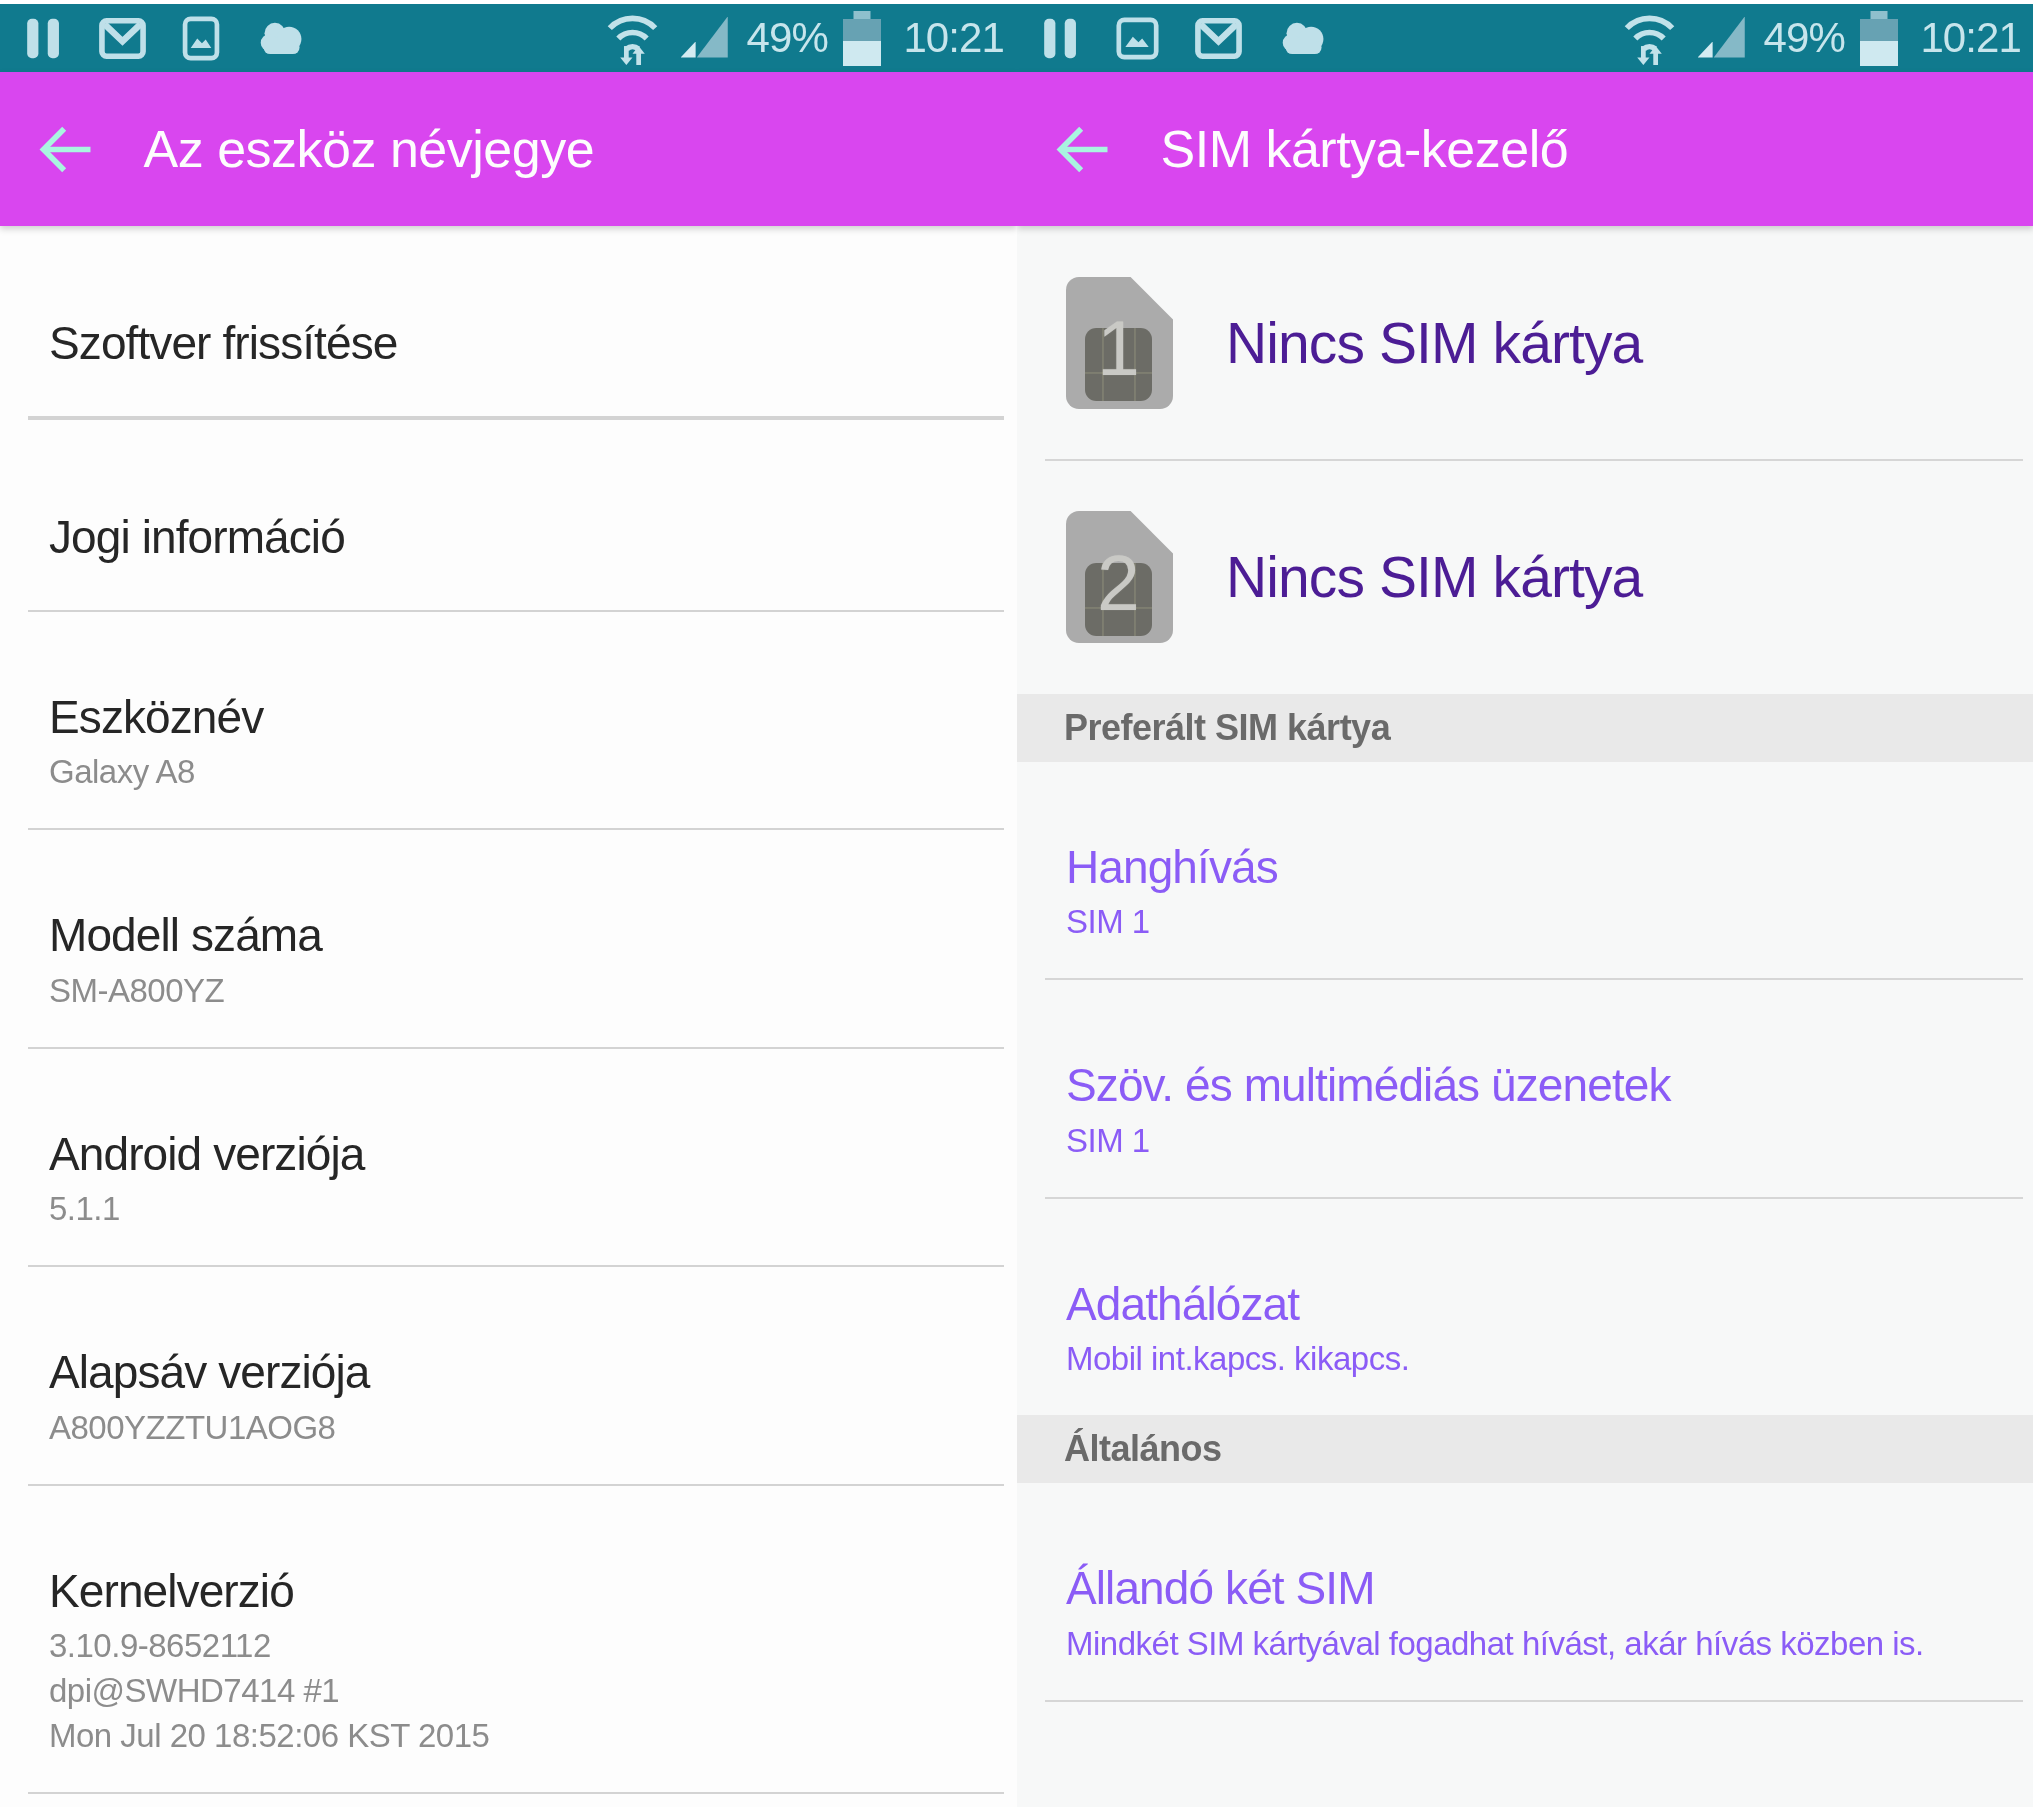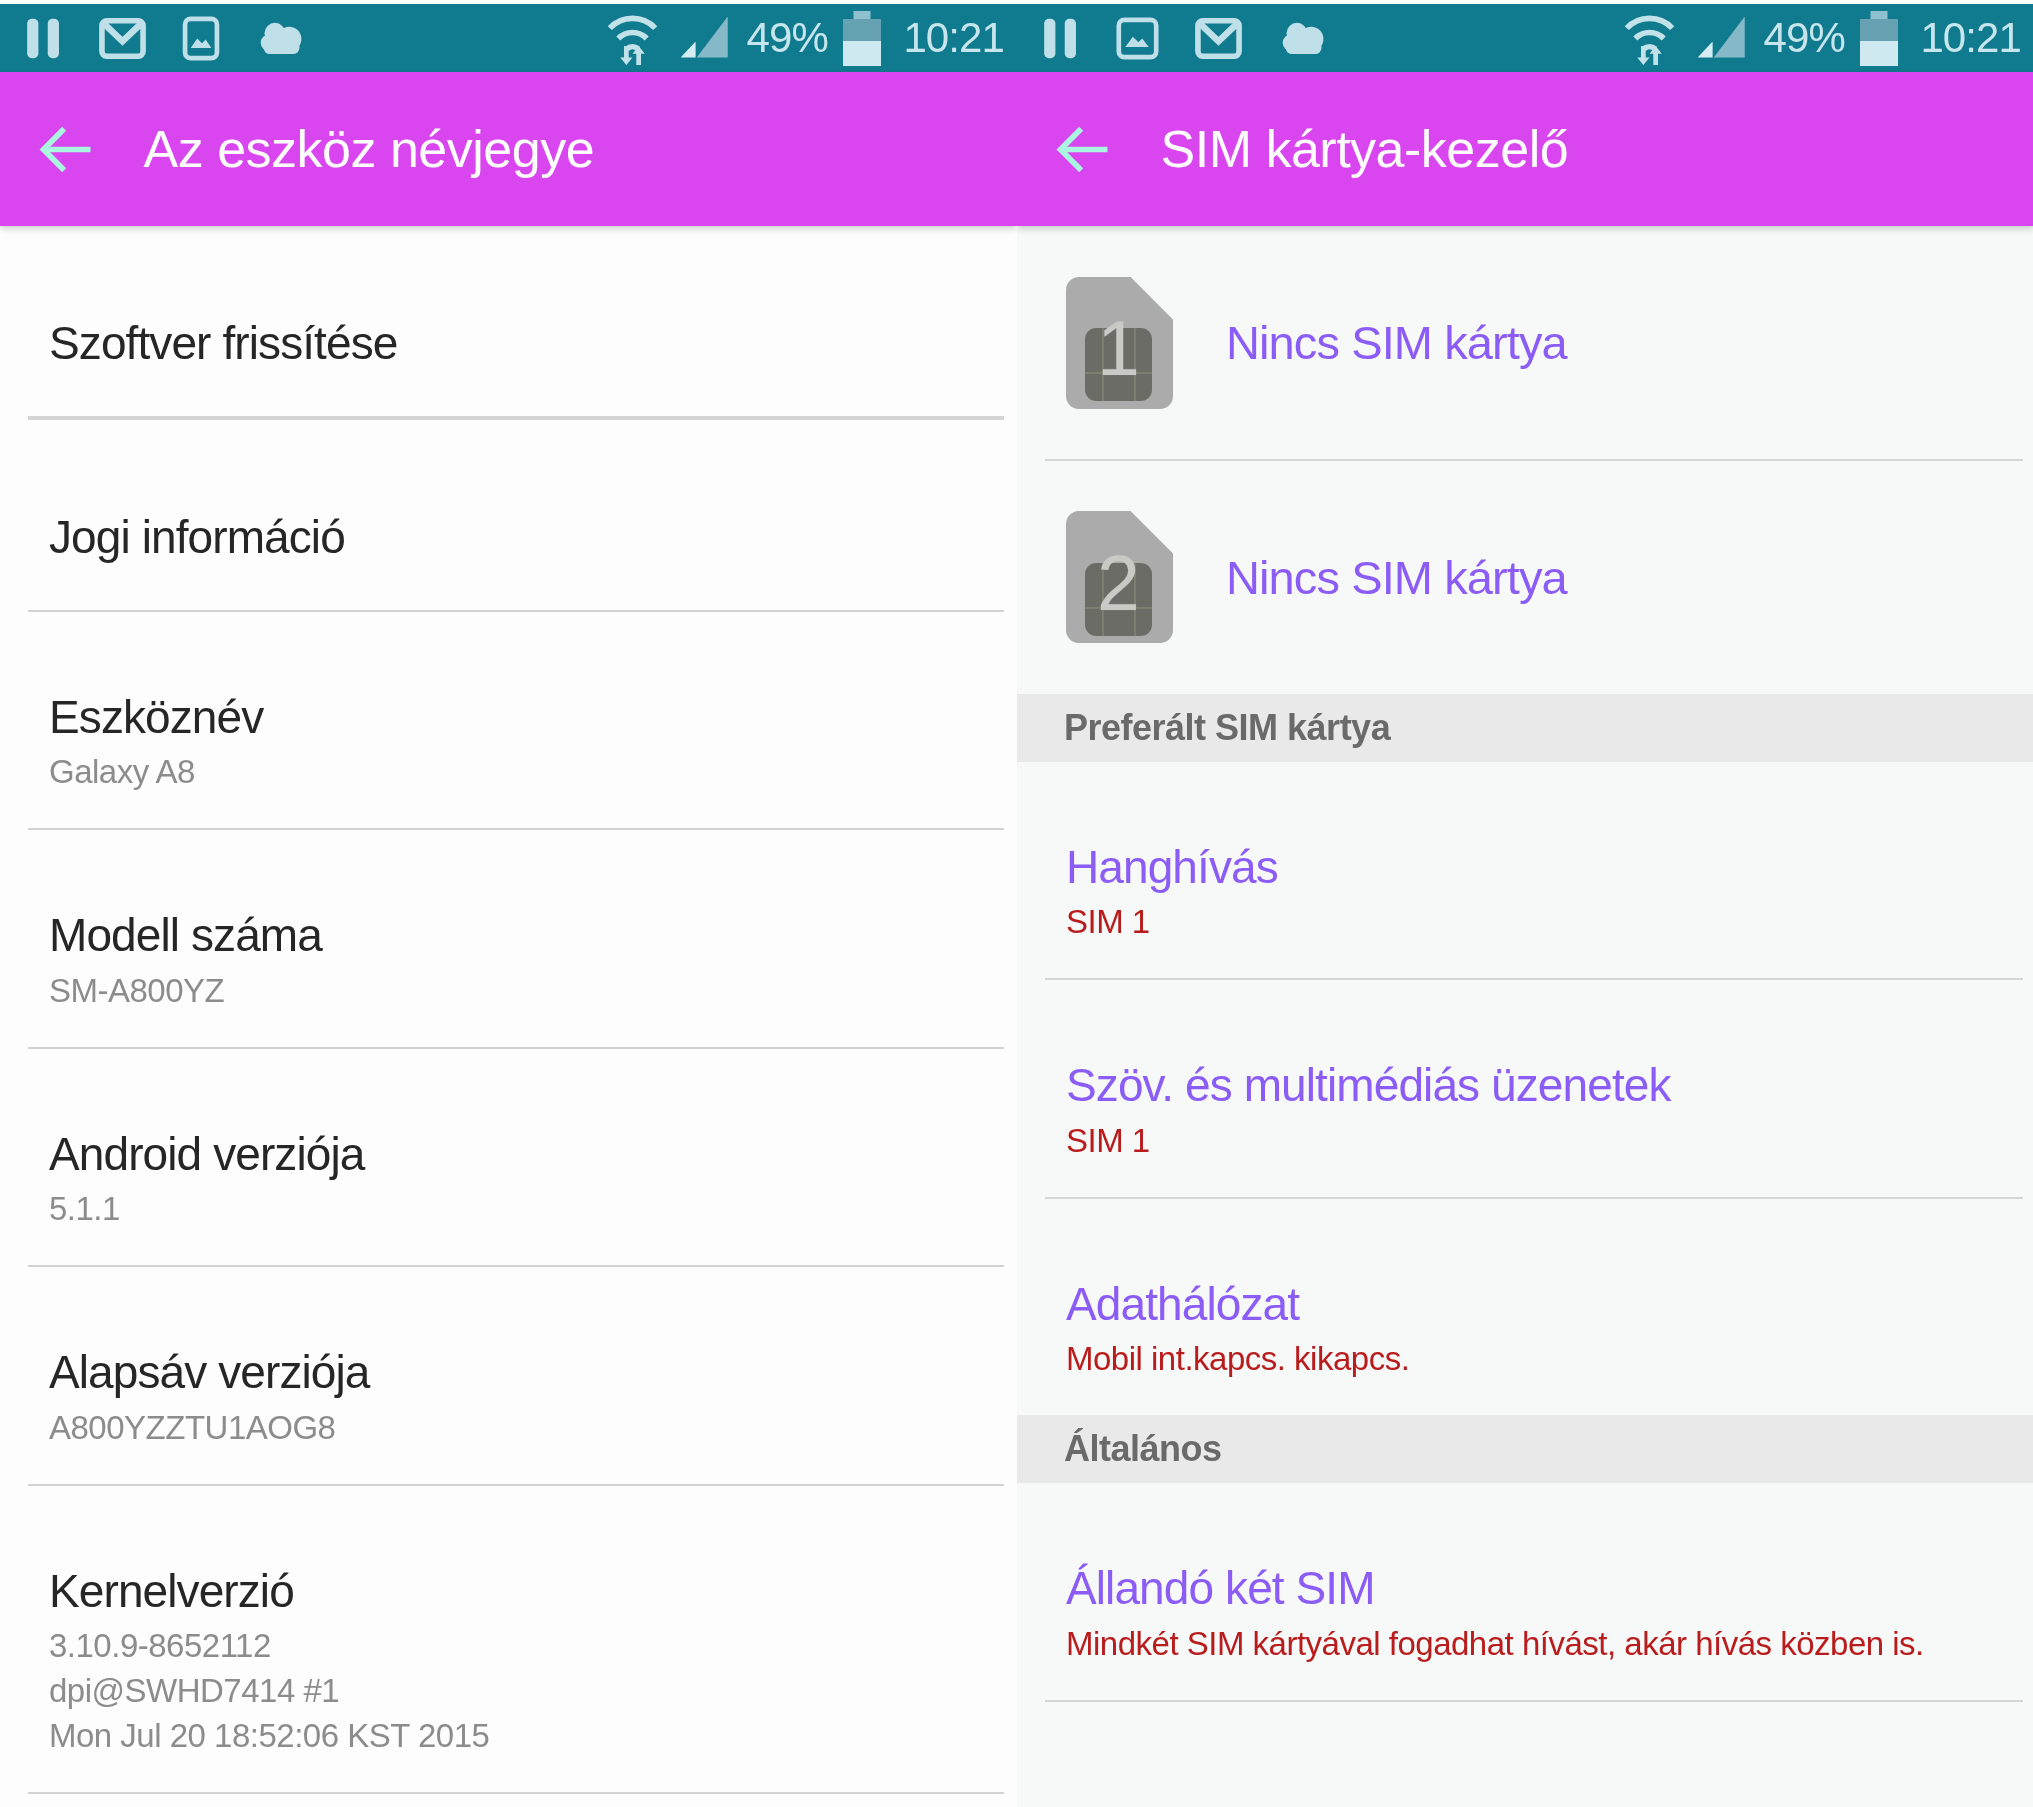--- a/index.html
+++ b/index.html
@@ -61,29 +61,29 @@
   .sim-chip{position:absolute;left:19px;right:21px;bottom:7.5px;height:73px;
             background:#6c6c66;border-radius:11.3px;display:flex;align-items:center;
             justify-content:center;
             background-image:linear-gradient(rgba(190,190,150,0.22),rgba(190,190,150,0.22)),
                              linear-gradient(rgba(190,190,150,0.22),rgba(190,190,150,0.22)),
                              linear-gradient(rgba(190,190,150,0.22),rgba(190,190,150,0.22));
             background-size:1.9px 100%,1.9px 100%,100% 1.9px;
             background-position:26% 0,76% 0,0 62%;background-repeat:no-repeat;}
   .sim-num{font-size:77px;line-height:1;color:#c9c9c5;margin-top:-32px;
            text-shadow:0 0 1.9px rgba(255,255,255,0.15);}
-  .sim-status{font-size:47px;color:#8b5cf6;letter-spacing:-0.9px;}
+  .sim-status{font-size:57px;color:#4c1d95;letter-spacing:-0.9px;}
 
   .band{height:68px;background:#e9e9e9;display:flex;align-items:center;
         padding-left:47px;box-sizing:border-box;}
   .band-text{font-size:36px;font-weight:700;color:#6a6a6a;letter-spacing:-0.5px;}
 
   .r-divider{height:1.9px;background:#d6d6d6;margin:0 11.3px 0 28px;}
   .disabled .title{color:#8b5cf6;}
-  .disabled .sub{color:#b91c1c;}
+  .disabled .sub{color:#8b5cf6;}
   .sub.narrow2{max-width:942px;}
 </style>
 </head>
 <body>
 
 <div class="stage">
 
   <div class="screen left">
 
     <div class="statusbar">

